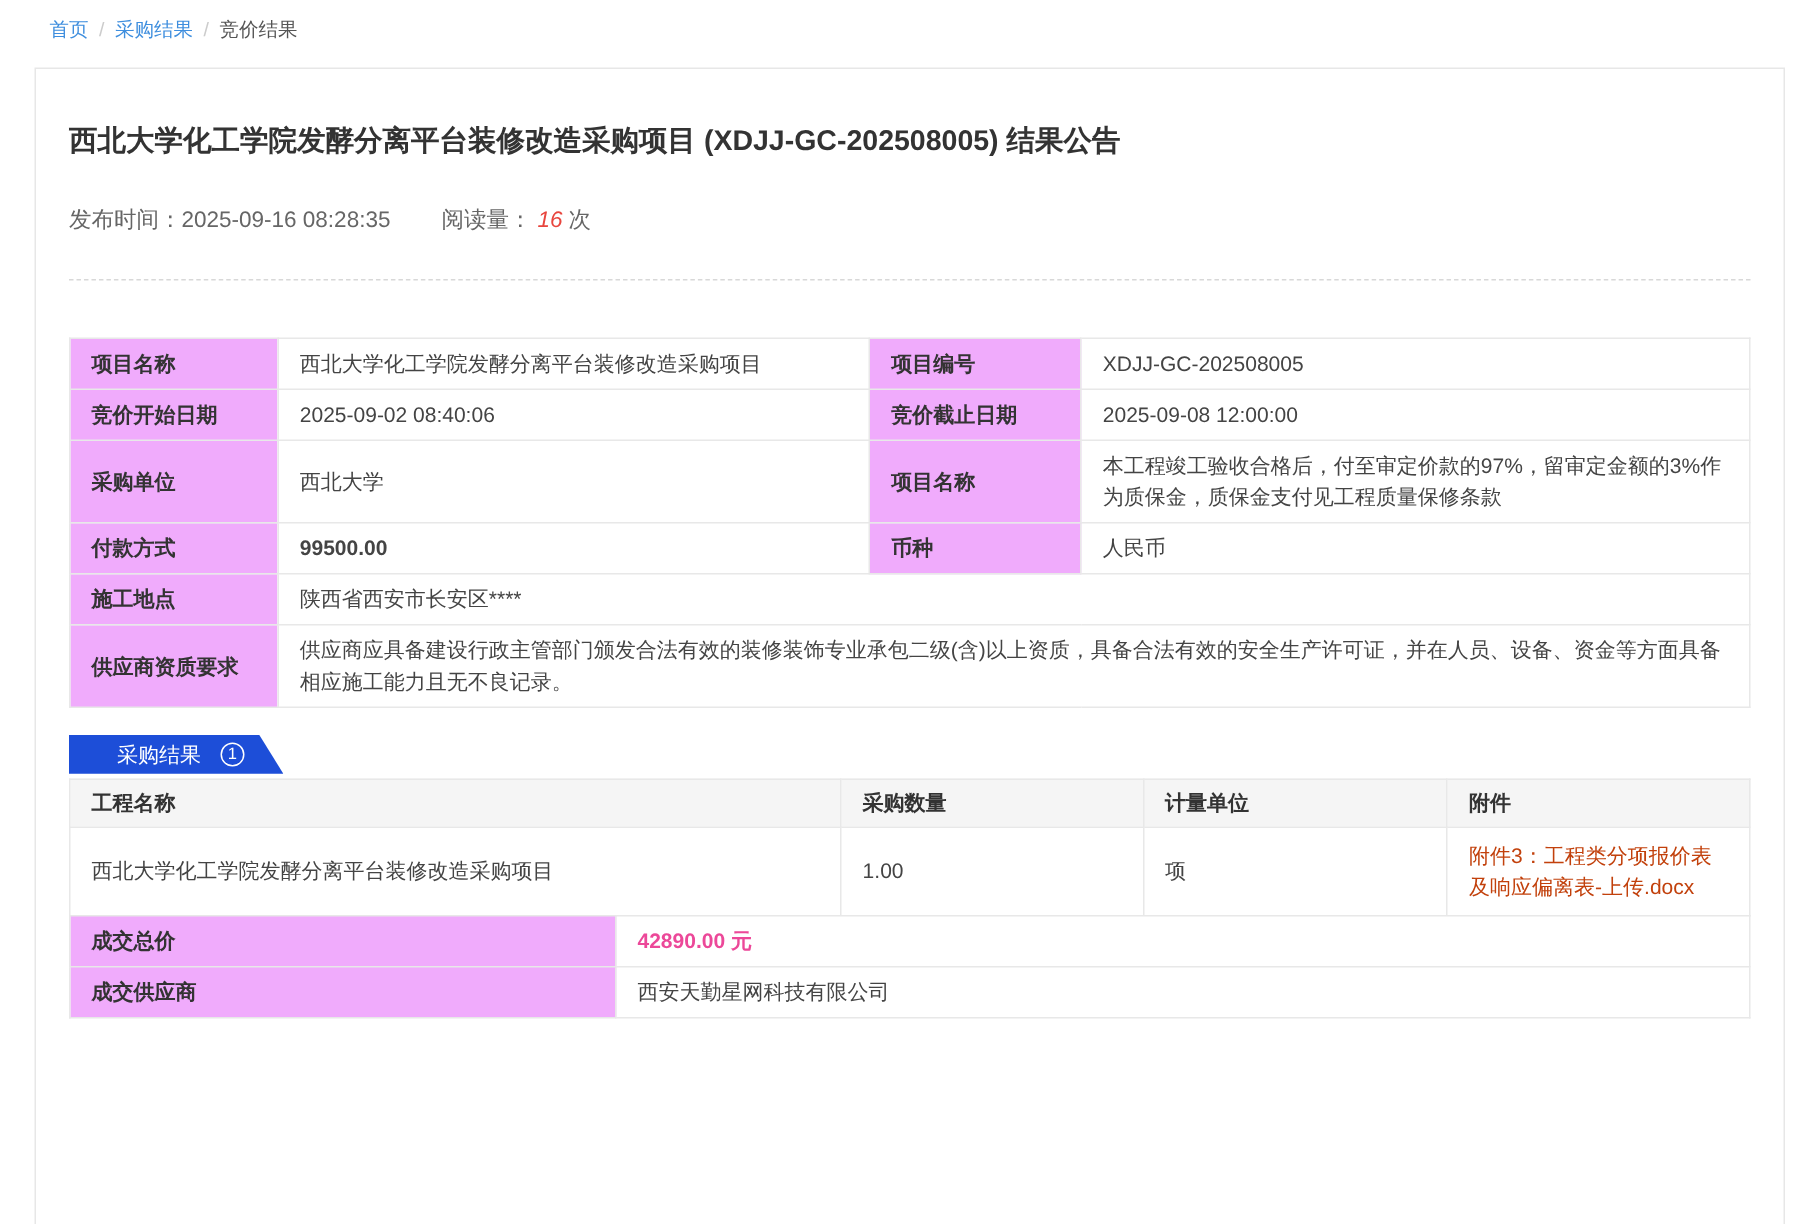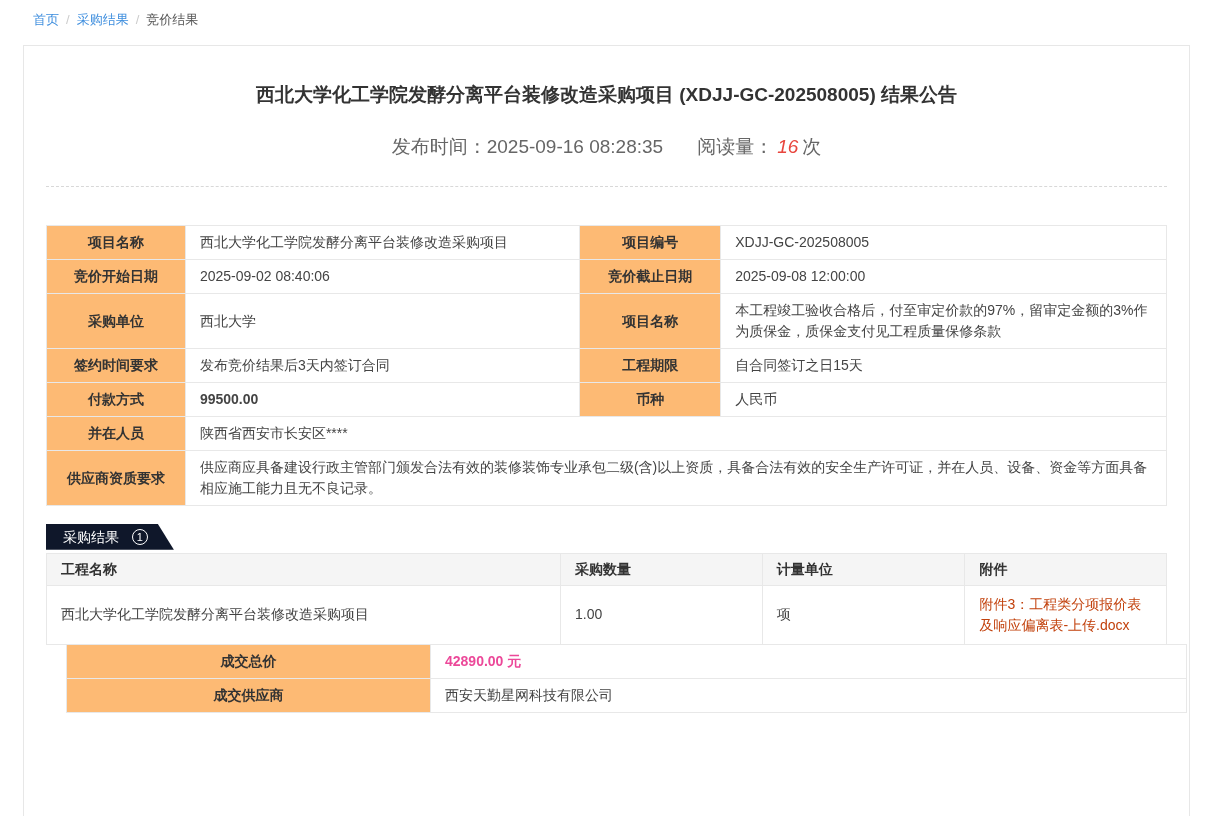--- a/index.html
+++ b/index.html
@@ -31,31 +31,31 @@
     width: 1167px;
     height: 776px;
     border: 1px solid #e7e7e7;
     background: #fff;
     padding: 0 22px;
   }
   .card-header {
     padding-top: 36px;
     padding-bottom: 30px;
     border-bottom: 1px dashed #d8d8d8;
-    text-align: center;
+    text-align: left;
   }
   .page-title {
     font-size: 19px;
     font-weight: 700;
     color: #333;
     line-height: 26px;
   }
   .meta {
     margin-top: 30px;
-    font-size: 19px;
+    font-size: 15px;
     color: #666;
     line-height: 18px;
   }
   .meta .lblm { color: #666; }
   .meta .timeval { color: #666; margin-right: 34px; }
   .meta .read-count { color: #e8463e; font-style: italic; margin: 0 4px; }
   
   .card-body { padding-top: 38px; }
   table {
     width: 100%;
@@ -65,41 +65,40 @@
   }
   th, td {
     border: 1px solid #e8e8e8;
     padding: 6px 14px;
     line-height: 21px;
     text-align: left;
     vertical-align: middle;
     word-break: break-all;
   }
   th.lbl {
-    background: #fdba74;
+    background: #f0abfc;
     font-weight: 700;
     color: #333;
-    text-align: center;
   }
   td.val { color: #444; background: #fff; }
   .info-table col.c-l1 { width: 12.4%; }
   .info-table col.c-v1 { width: 35.2%; }
   .info-table col.c-l2 { width: 12.6%; }
   .info-table col.c-v2 { width: 39.8%; }
   .price { color: #ec4899; font-weight: 700; }
   
   .result-section { margin-top: 18px; }
   .result-badge {
     display: inline-block;
     position: relative;
-    background: #0f172a;
+    background: #1d4ed8;
     color: #fff;
     font-size: 14px;
     line-height: 17px;
-    padding: 4px 26px 4px 17px;
+    padding: 4px 26px 4px 32px;
     clip-path: polygon(0 0, calc(100% - 16px) 0, 100% 100%, 0 100%);
     vertical-align: bottom;
   }
   .result-badge .badge-label { vertical-align: middle; }
   .badge-circle {
     display: inline-block;
     width: 16px;
     height: 16px;
     margin-left: 9px;
     border: 1px solid #fff;
@@ -115,21 +114,21 @@
     font-weight: 700;
     color: #333;
     padding: 5px 14px;
   }
   .result-table td.data-cell { padding: 8px 14px; color: #444; }
   .result-table col.c1 { width: 45.9%; }
   .result-table col.c2 { width: 18%; }
   .result-table col.c3 { width: 18.1%; }
   .result-table col.c4 { width: 18%; }
   .attachment-link { color: #c2410c; cursor: pointer; text-decoration: none; }
-  .bottom-table { margin-top: -1px; margin-left: 20px; }
+  .bottom-table { margin-top: -1px; }
   .bottom-table col.b1 { width: 32.5%; }
   .bottom-table col.b2 { width: 67.5%; }
 </style>
 </head>
 <body>
 
 <div class="page">
 
   <nav class="breadcrumb">
     <span class="bc-link">首页</span><span class="bc-sep">/</span><span class="bc-link">采购结果</span><span class="bc-sep">/</span><span class="bc-current">竞价结果</span>
@@ -166,33 +165,27 @@
             <th class="lbl">竞价截止日期</th>
             <td class="val">2025-09-08 12:00:00</td>
           </tr>
           <tr>
             <th class="lbl">采购单位</th>
             <td class="val">西北大学</td>
             <th class="lbl">项目名称</th>
             <td class="val">本工程竣工验收合格后，付至审定价款的97%，留审定金额的3%作为质保金，质保金支付见工程质量保修条款</td>
           </tr>
           <tr>
-            <th class="lbl">签约时间要求</th>
-            <td class="val">发布竞价结果后3天内签订合同</td>
-            <th class="lbl">工程期限</th>
-            <td class="val">自合同签订之日15天</td>
-          </tr>
-          <tr>
             <th class="lbl">付款方式</th>
             <td class="val price">99500.00</td>
             <th class="lbl">币种</th>
             <td class="val">人民币</td>
           </tr>
           <tr>
-            <th class="lbl">并在人员</th>
+            <th class="lbl">施工地点</th>
             <td class="val" colspan="3">陕西省西安市长安区****</td>
           </tr>
           <tr>
             <th class="lbl">供应商资质要求</th>
             <td class="val" colspan="3">供应商应具备建设行政主管部门颁发合法有效的装修装饰专业承包二级(含)以上资质，具备合法有效的安全生产许可证，并在人员、设备、资金等方面具备相应施工能力且无不良记录。</td>
           </tr>
         </tbody>
       </table>
 
       <section class="result-section">

